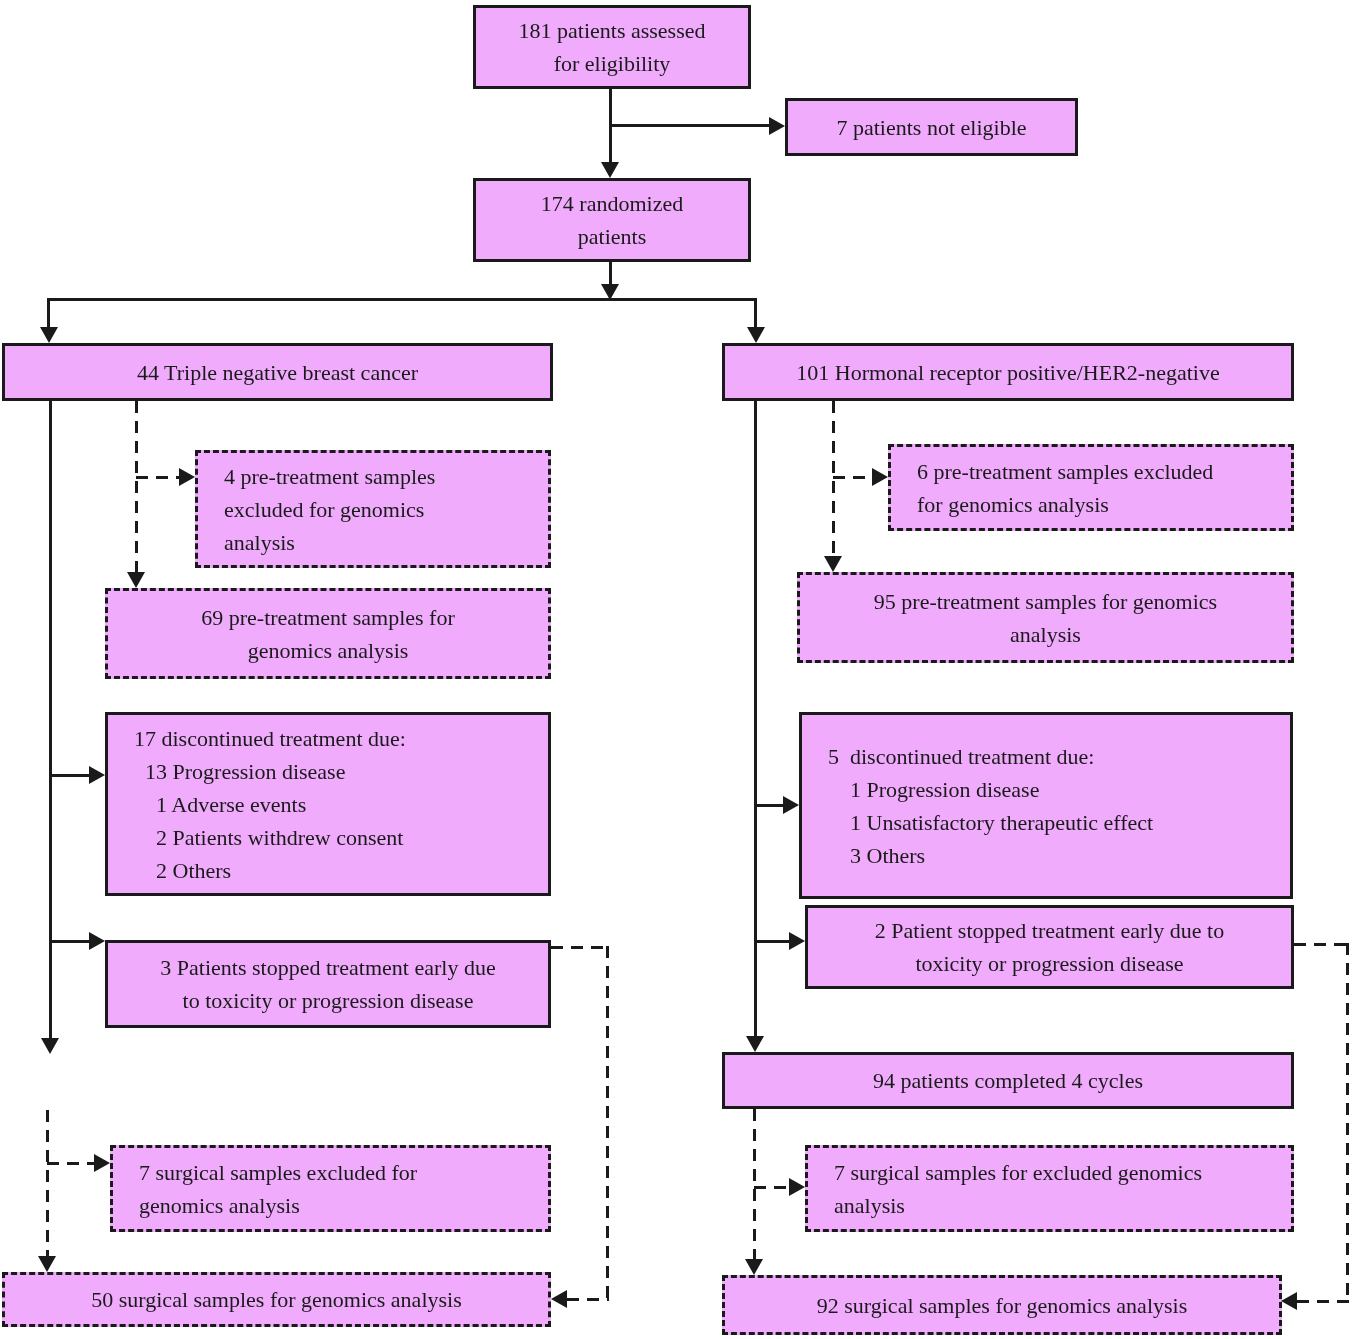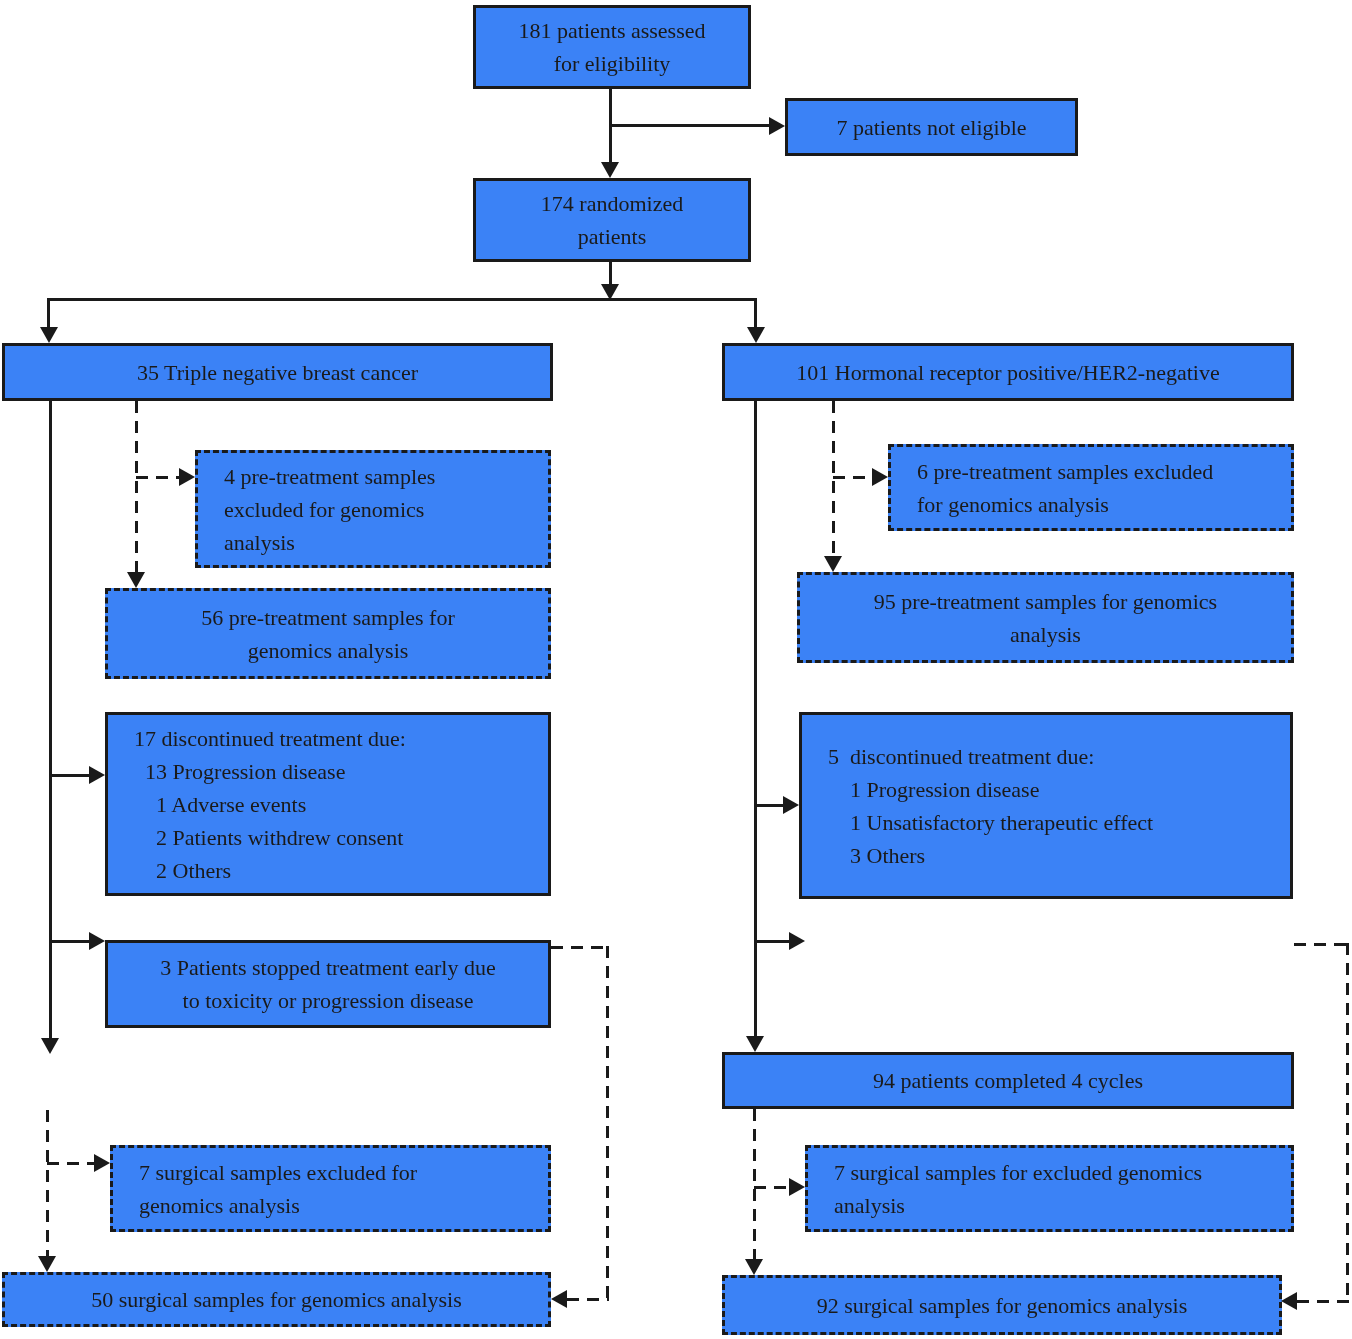--- a/index.html
+++ b/index.html
@@ -8,21 +8,21 @@
     width:1352px; height:1339px;
     background:#ffffff;
     font-family:"Liberation Serif","DejaVu Serif",serif;
     color:var(--ink,#1a1a1a);
     font-size:22px; line-height:1.5;
     overflow:hidden;
   }
   .box {
     position:absolute; box-sizing:border-box;
     border:3px solid var(--ink,#1a1a1a);
-    background:#3b82f6;
+    background:#f0abfc;
     display:flex; align-items:center;
     white-space:pre-wrap;
   }
   .box.center { justify-content:center; text-align:center; padding:2px 10px; }
   .box.left   { justify-content:flex-start; text-align:left; padding:2px 10px 2px 26px;font-family:Liberation Serif, serif; }
   .box.dashed { border-style:dashed; }
   .lv,.lh { position:absolute; background:var(--ink,#1a1a1a); }
   .lv { width:3px; } .lh { height:3px; }
   .dv { position:absolute; width:3px;
         background:repeating-linear-gradient(180deg,var(--ink,#1a1a1a) 0 12px,transparent 12px 20px); }
@@ -42,29 +42,29 @@
 <div class="canvas">
 
   <div class="box center" style="left:473px;top:5px;width:278px;height:84px">181 patients assessed
 for eligibility</div>
 
   <div class="box center" style="left:785px;top:98px;width:293px;height:58px">7 patients not eligible</div>
 
   <div class="box center" style="left:473px;top:178px;width:278px;height:84px">174 randomized
 patients</div>
 
-  <div class="box center" style="left:2px;top:343px;width:551px;height:58px">35 Triple negative breast cancer</div>
+  <div class="box center" style="left:2px;top:343px;width:551px;height:58px">44 Triple negative breast cancer</div>
 
   <div class="box center" style="left:722px;top:343px;width:572px;height:58px">101 Hormonal receptor positive/HER2-negative</div>
 
   <div class="box dashed left" style="left:195px;top:450px;width:356px;height:118px">4 pre-treatment samples
 excluded for genomics
 analysis</div>
 
-  <div class="box dashed center" style="left:105px;top:588px;width:446px;height:91px">56 pre-treatment samples for
+  <div class="box dashed center" style="left:105px;top:588px;width:446px;height:91px">69 pre-treatment samples for
 genomics analysis</div>
 
   <div class="box left" style="left:105px;top:712px;width:446px;height:184px">17 discontinued treatment due:
   13 Progression disease
     1 Adverse events
     2 Patients withdrew consent
     2 Others</div>
 
   <div class="box center" style="left:105px;top:940px;width:446px;height:88px">3 Patients stopped treatment early due
 to toxicity or progression disease</div>
@@ -79,20 +79,22 @@
 for genomics analysis</div>
 
   <div class="box dashed center" style="left:797px;top:572px;width:497px;height:91px">95 pre-treatment samples for genomics
 analysis</div>
 
   <div class="box left" style="left:799px;top:712px;width:494px;height:187px">5  discontinued treatment due:
     1 Progression disease
     1 Unsatisfactory therapeutic effect
     3 Others</div>
 
+  <div class="box center" style="left:805px;top:905px;width:489px;height:84px">2 Patient stopped treatment early due to
+toxicity or progression disease</div>
 
   <div class="box center" style="left:722px;top:1052px;width:572px;height:57px">94 patients completed 4 cycles</div>
 
   <div class="box dashed left" style="left:805px;top:1145px;width:489px;height:87px">7 surgical samples for excluded genomics
 analysis</div>
 
   <div class="box dashed center" style="left:722px;top:1275px;width:560px;height:60px">92 surgical samples for genomics analysis</div>
 
   <div class="lv" style="left:609px;top:88px;height:76px"></div>
   <div class="ad" style="left:601px;top:162px"></div>

